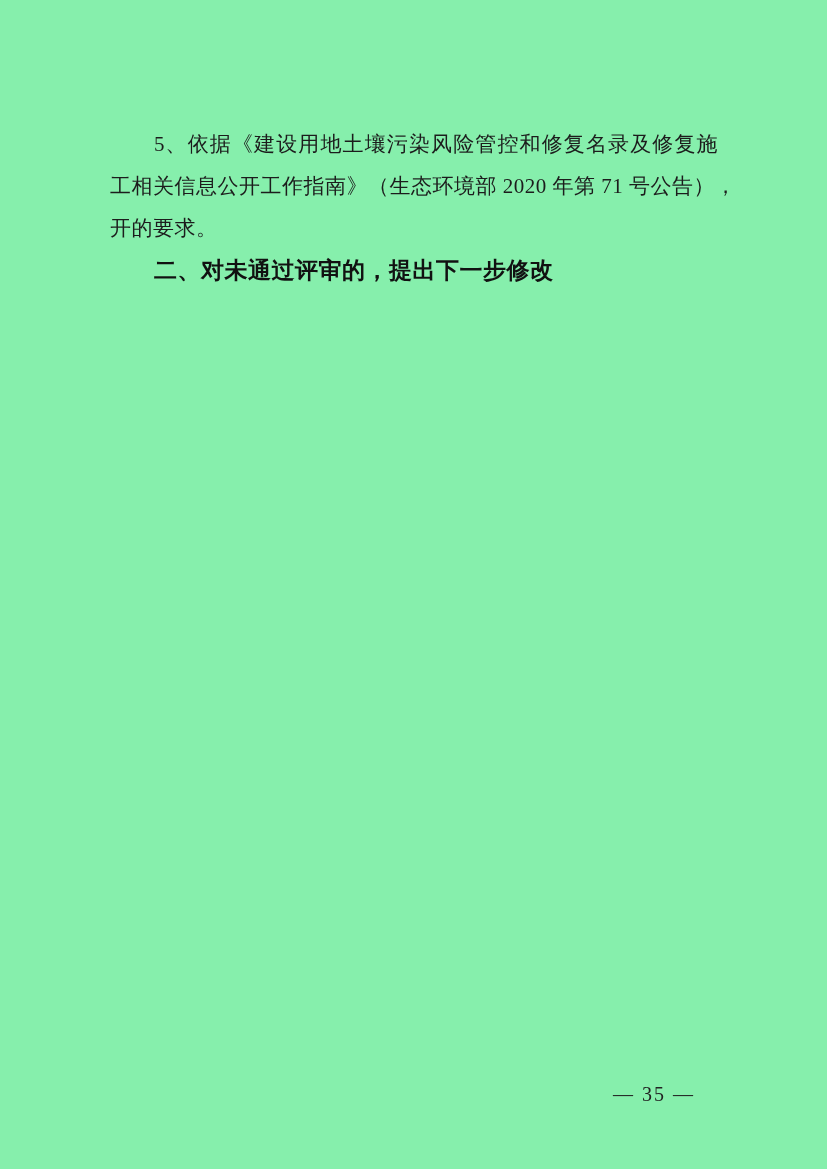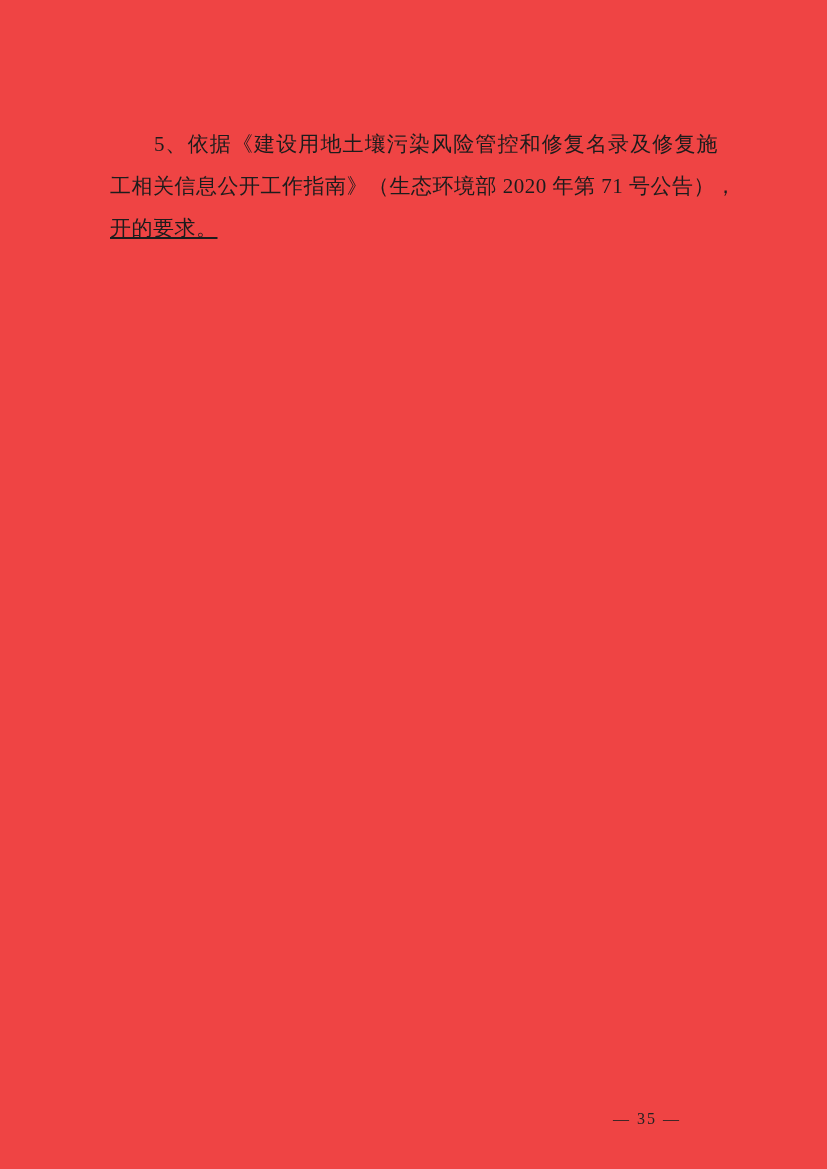--- a/index.html
+++ b/index.html
@@ -11,21 +11,21 @@
     height: 1169px;
     background: #ffffff;
     position: relative;
     overflow: hidden;
     font-family: "Liberation Serif", "DejaVu Serif", serif;
     color: #1c1c1c;
   }
   .page {
     position: absolute;
     inset: 0;
-    background: #ef4444;
+    background: #86efac;
   }
   .content {
     position: absolute;
     left: 110px;
     top: 123px;
     width: 608px;
   }
   .para-line {
     font-size: 21px;
     line-height: 42px;
@@ -36,55 +36,55 @@
     text-justify: inter-character;
     letter-spacing: 0.5px;
   }
   .para-line.first {
     text-indent: 44px;
   }
   .para-line.last {
     text-align: right;
     text-align-last: left;
     white-space: normal;
-    text-decoration: underline;
   }
   .heading {
     font-family: "Liberation Sans", "DejaVu Sans", sans-serif;
     font-weight: bold;
     font-size: 23px;
     line-height: 42px;
     height: 42px;
     text-indent: 44px;
     letter-spacing: 0.5px;
     color: #111111;
     white-space: nowrap;
   }
   .page-number {
     position: absolute;
     left: 613px;
-    top: 1107px;
-    font-size: 16px;
+    top: 1082px;
+    font-size: 20px;
     line-height: 24px;
     letter-spacing: 2px;
     color: #222222;
     white-space: nowrap;
   }
 </style>
 </head>
 <body>
 
 <div class="page">
 
   <div class="content">
 
     <div class="paragraph">
       <div class="para-line first">5、依据《建设用地土壤污染风险管控和修复名录及修复施</div>
       <div class="para-line">工相关信息公开工作指南》（生态环境部 2020 年第 71 号公告），</div>
       <div class="para-line last">开的要求。</div>
     </div>
 
+    <div class="heading">二、对未通过评审的，提出下一步修改</div>
 
   </div>
 
   <div class="page-number">— 35 —</div>
 
 </div>
 
 </body></html>

